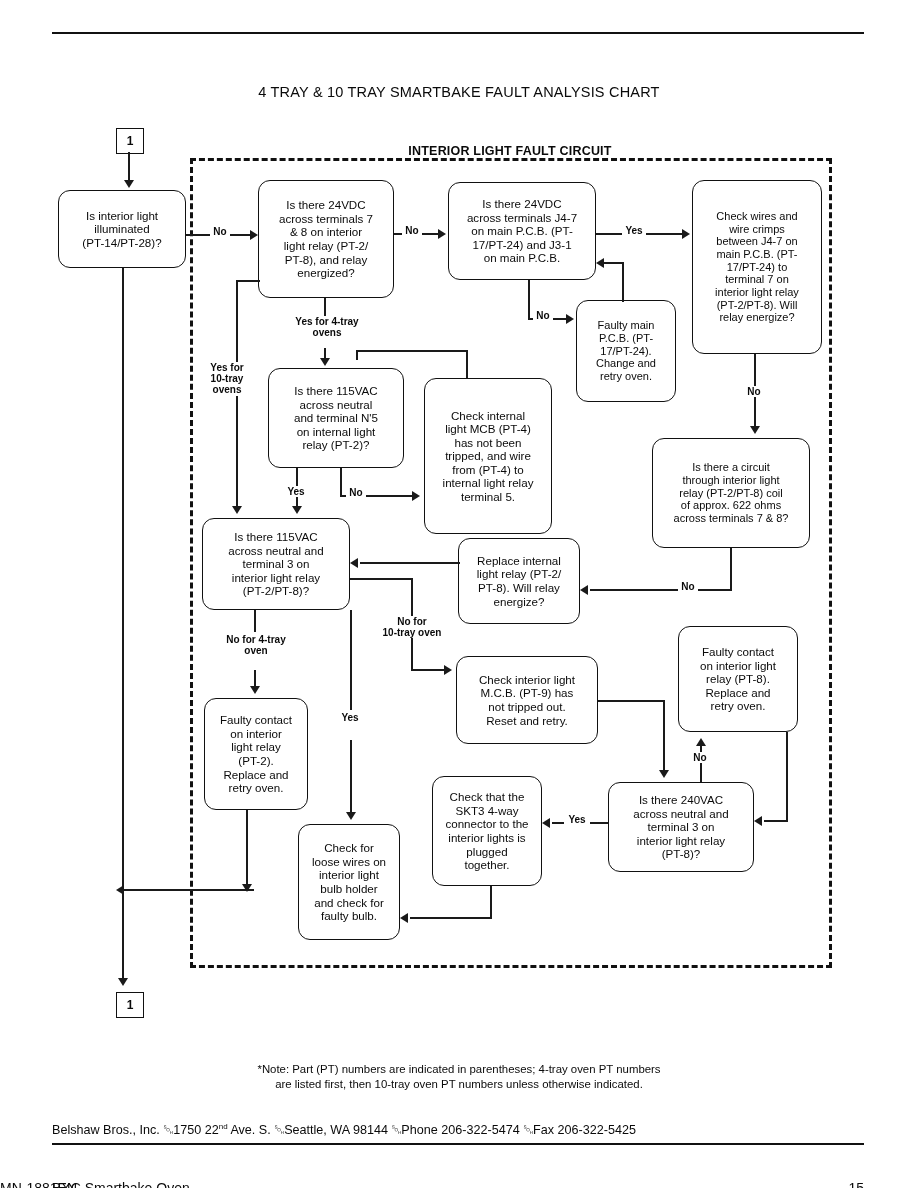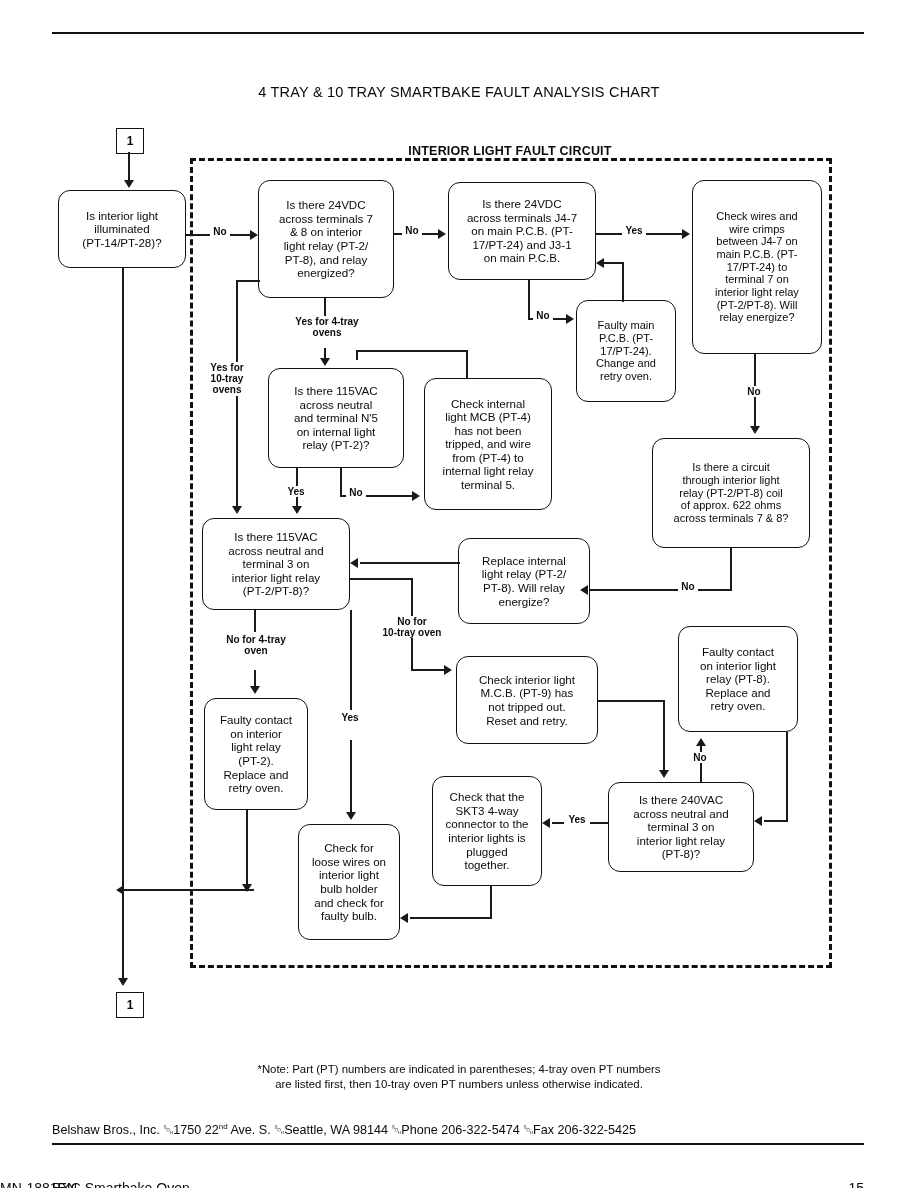--- a/index.html
+++ b/index.html
@@ -136,41 +136,41 @@
 17/PT-24).
 Change and
 retry oven.</div>
 
   <div class="box" style="left:268px;top:368px;width:136px;height:100px;">Is there 115VAC
 across neutral
 and terminal N'5
 on internal light
 relay (PT-2)?</div>
 
-  <div class="box" style="left:424px;top:378px;width:128px;height:132px;text-align:center;">Check internal
+  <div class="box" style="left:424px;top:378px;width:128px;height:156px;text-align:center;">Check internal
 light MCB (PT-4)
 has not been
 tripped, and wire
 from (PT-4) to
 internal light relay
 terminal 5.</div>
 
   <div class="box sm" style="left:652px;top:438px;width:158px;height:110px;">Is there a circuit
 through interior light
 relay (PT-2/PT-8) coil
 of approx. 622 ohms
 across terminals 7 &amp; 8?</div>
 
   <div class="box" style="left:202px;top:518px;width:148px;height:92px;">Is there 115VAC
 across neutral and
 terminal 3 on
 interior light relay
 (PT-2/PT-8)?</div>
 
-  <div class="box" style="left:458px;top:538px;width:132px;height:86px;">Replace internal
+  <div class="box" style="left:458px;top:538px;width:122px;height:86px;">Replace internal
 light relay (PT-2/
 PT-8).  Will relay
 energize?</div>
 
   <div class="box" style="left:204px;top:698px;width:104px;height:112px;">Faulty contact
 on interior
 light relay
 (PT-2).
 Replace and
 retry oven.</div>

